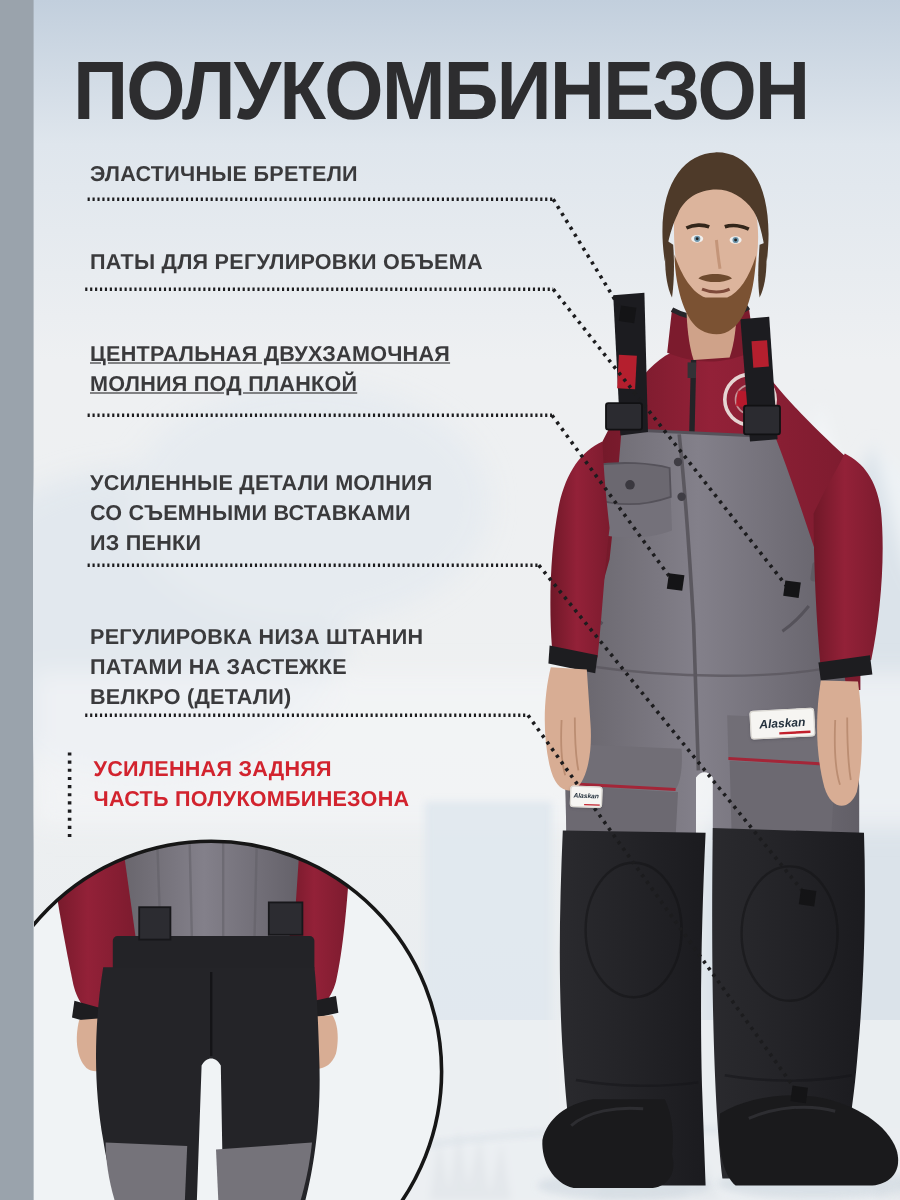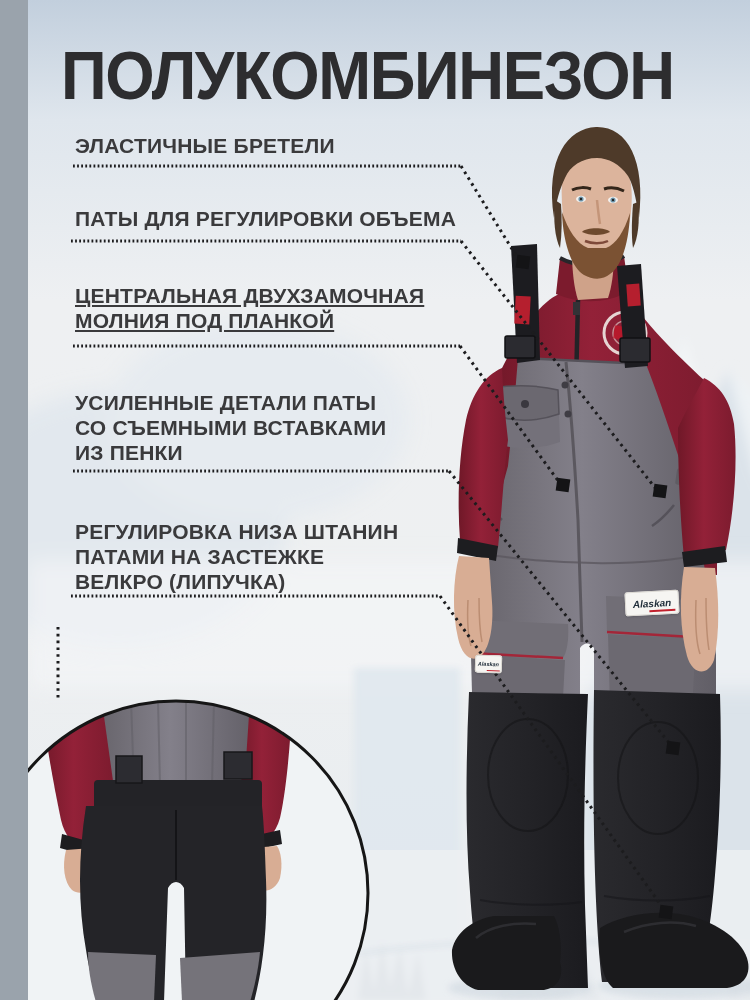--- a/index.html
+++ b/index.html
@@ -10,21 +10,21 @@
     margin-left:28px;
   }
   .stage svg{position:absolute;left:0;top:0;}
   .title{
     position:absolute;left:33px;top:36px;width:700px;
     font-size:69px;font-weight:bold;letter-spacing:-1.5px;color:#2d2d2f;
     transform:scaleX(.92);transform-origin:left top;white-space:nowrap;z-index:3;
   }
   .callout{
     position:absolute;left:47px;z-index:3;
-    font-size:21px;line-height:25px;font-weight:bold;color:#3a3a3c;
+    font-size:18px;line-height:25px;font-weight:bold;color:#3a3a3c;
     white-space:pre-line;letter-spacing:.2px;
   }
   .callout--red{color:#d2232e;}
   .c1{top:133px;} .c2{top:206px;text-align:center;} .c3{top:283px;text-decoration:underline;}
   .c4{top:390px;} .c5{top:519px;} .c6{top:629px;left:50px;}
   .patch{
     position:absolute;z-index:3;background:#f6f5f2;border-radius:3px;
     box-shadow:inset 0 0 0 1px #d9d6d0, 0 1px 2px rgba(60,60,70,.35);
     display:flex;align-items:center;justify-content:center;
     color:#23303c;font-weight:bold;font-style:italic;overflow:hidden;
@@ -227,26 +227,28 @@
       <rect x="631.5" y="905.5" width="13" height="13" transform="rotate(8 638 912)"></rect>
     </g>
   </svg>
 
   <div class="title">ПОЛУКОМБИНЕЗОН</div>
 
   <div class="callout c1">ЭЛАСТИЧНЫЕ БРЕТЕЛИ</div>
   <div class="callout c2">ПАТЫ ДЛЯ РЕГУЛИРОВКИ ОБЪЕМА</div>
   <div class="callout c3">ЦЕНТРАЛЬНАЯ ДВУХЗАМОЧНАЯ
 МОЛНИЯ ПОД ПЛАНКОЙ</div>
-  <div class="callout c4">УСИЛЕННЫЕ ДЕТАЛИ ПАТЫ
+  <div class="callout c4">УСИЛЕННЫЕ ДЕТАЛИ МОЛНИЯ
 СО СЪЕМНЫМИ ВСТАВКАМИ
 ИЗ ПЕНКИ</div>
   <div class="callout c5">РЕГУЛИРОВКА НИЗА ШТАНИН
 ПАТАМИ НА ЗАСТЕЖКЕ
-ВЕЛКРО (ЛИПУЧКА)</div>
+ВЕЛКРО (ДЕТАЛИ)</div>
+  <div class="callout callout--red c6">УСИЛЕННАЯ ЗАДНЯЯ
+ЧАСТЬ ПОЛУКОМБИНЕЗОНА</div>
 
   <div class="patch patch-big">
     <span>Alaskan</span>
     <span class="redbar"></span>
   </div>
   <div class="patch patch-small">
     <span>Alaskan</span>
     <span class="redbar"></span>
   </div>
 

